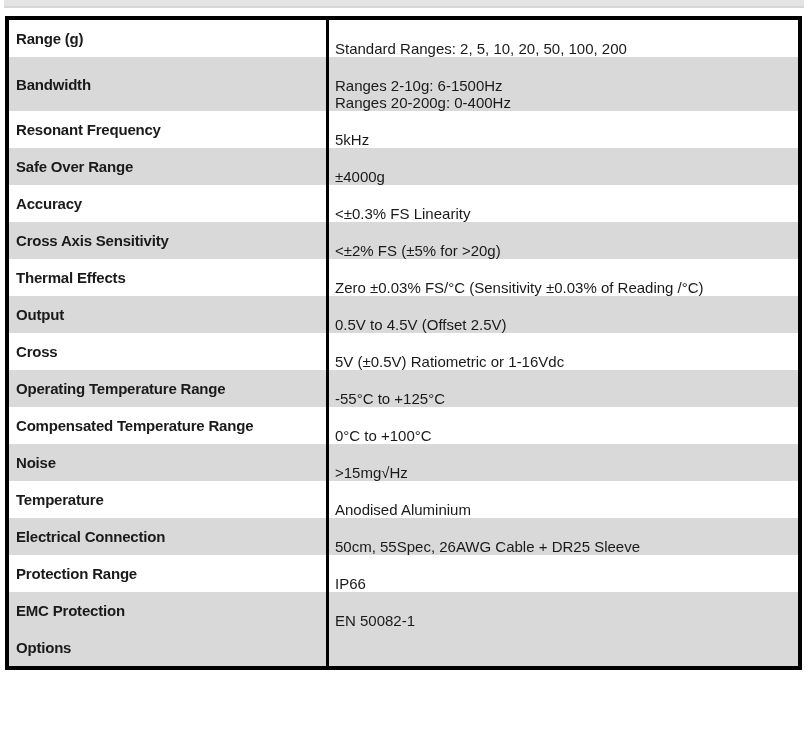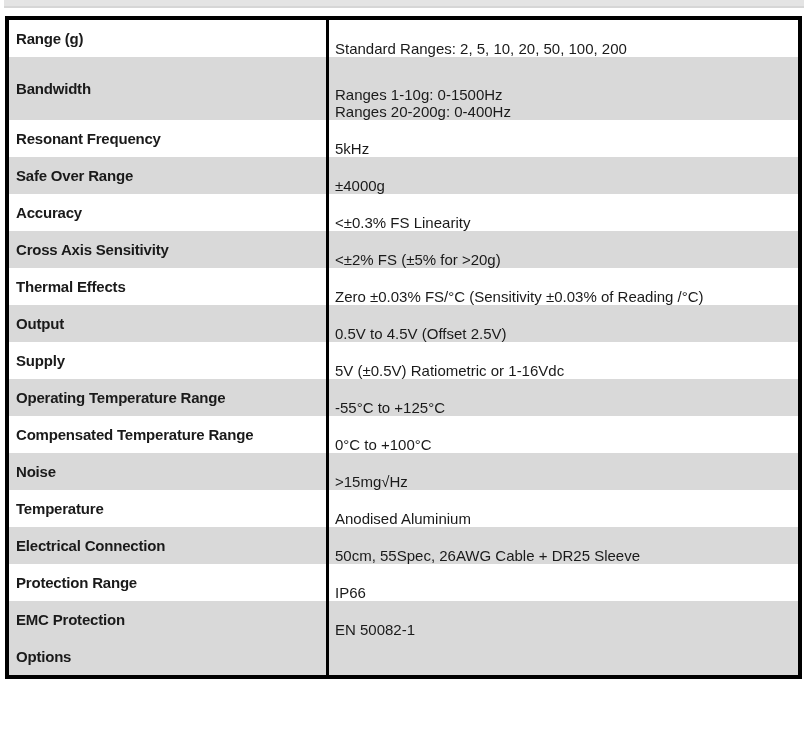--- a/index.html
+++ b/index.html
@@ -35,21 +35,21 @@
   }
   .row {
     display: flex;
     height: 37px;
     background: #ffffff;
   }
   .row.shaded {
     background: #d9d9d9;
   }
   .row.double {
-    height: 63px;
+    height: 54px;
   }
   .cell {
     box-sizing: border-box;
     font-size: 15px;
     line-height: 17px;
   }
   .cell.label {
     width: 317px;
     flex: 0 0 317px;
     display: flex;
@@ -87,21 +87,21 @@
     <div class="col-divider"></div>
     <div class="cell value">
         <div class="value-line">Standard Ranges: 2, 5, 10, 20, 50, 100, 200</div>
       </div>
   </div>
 
   <div class="row shaded double">
     <div class="cell label">Bandwidth</div>
     <div class="col-divider"></div>
     <div class="cell value">
-        <div class="value-line">Ranges 1-10g: 0-1500Hz</div>
+        <div class="value-line">Ranges 2-10g: 6-1500Hz</div>
         <div class="value-line">Ranges 20-200g: 0-400Hz</div>
       </div>
   </div>
 
   <div class="row">
     <div class="cell label">Resonant Frequency</div>
     <div class="col-divider"></div>
     <div class="cell value">
         <div class="value-line">5kHz</div>
       </div>
@@ -141,21 +141,21 @@
 
   <div class="row shaded">
     <div class="cell label">Output</div>
     <div class="col-divider"></div>
     <div class="cell value">
         <div class="value-line">0.5V to 4.5V (Offset 2.5V)</div>
       </div>
   </div>
 
   <div class="row">
-    <div class="cell label">Supply</div>
+    <div class="cell label">Cross</div>
     <div class="col-divider"></div>
     <div class="cell value">
         <div class="value-line">5V (±0.5V) Ratiometric or 1-16Vdc</div>
       </div>
   </div>
 
   <div class="row shaded">
     <div class="cell label">Operating Temperature Range</div>
     <div class="col-divider"></div>
     <div class="cell value">

